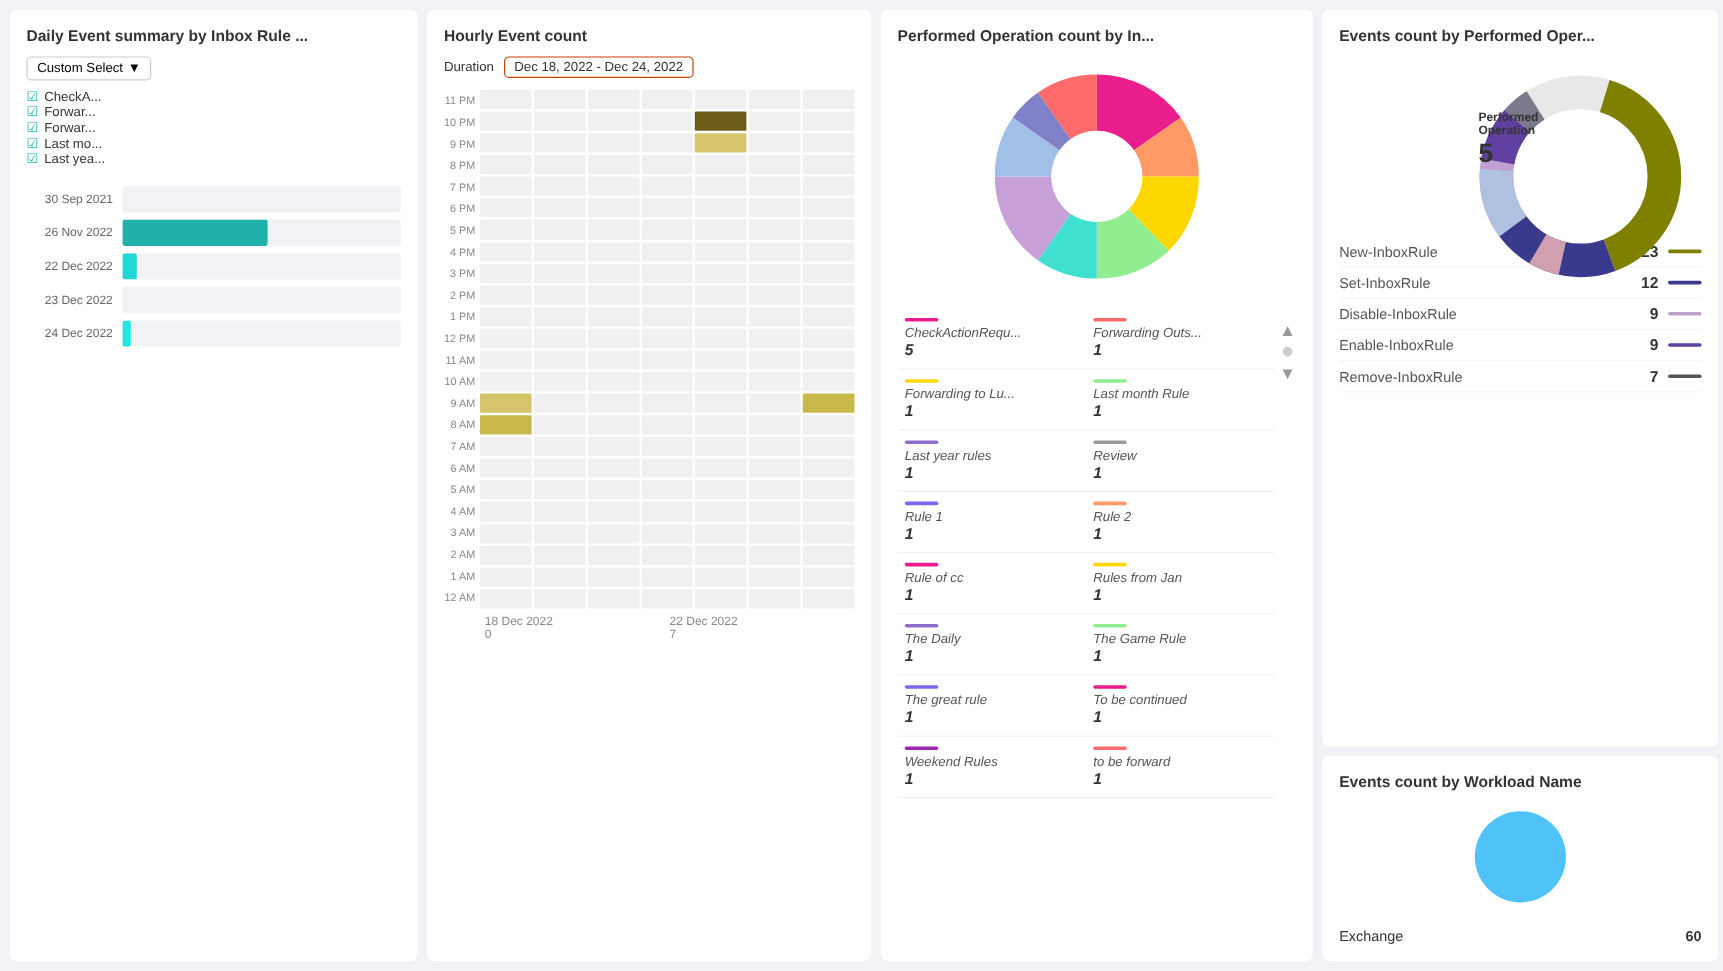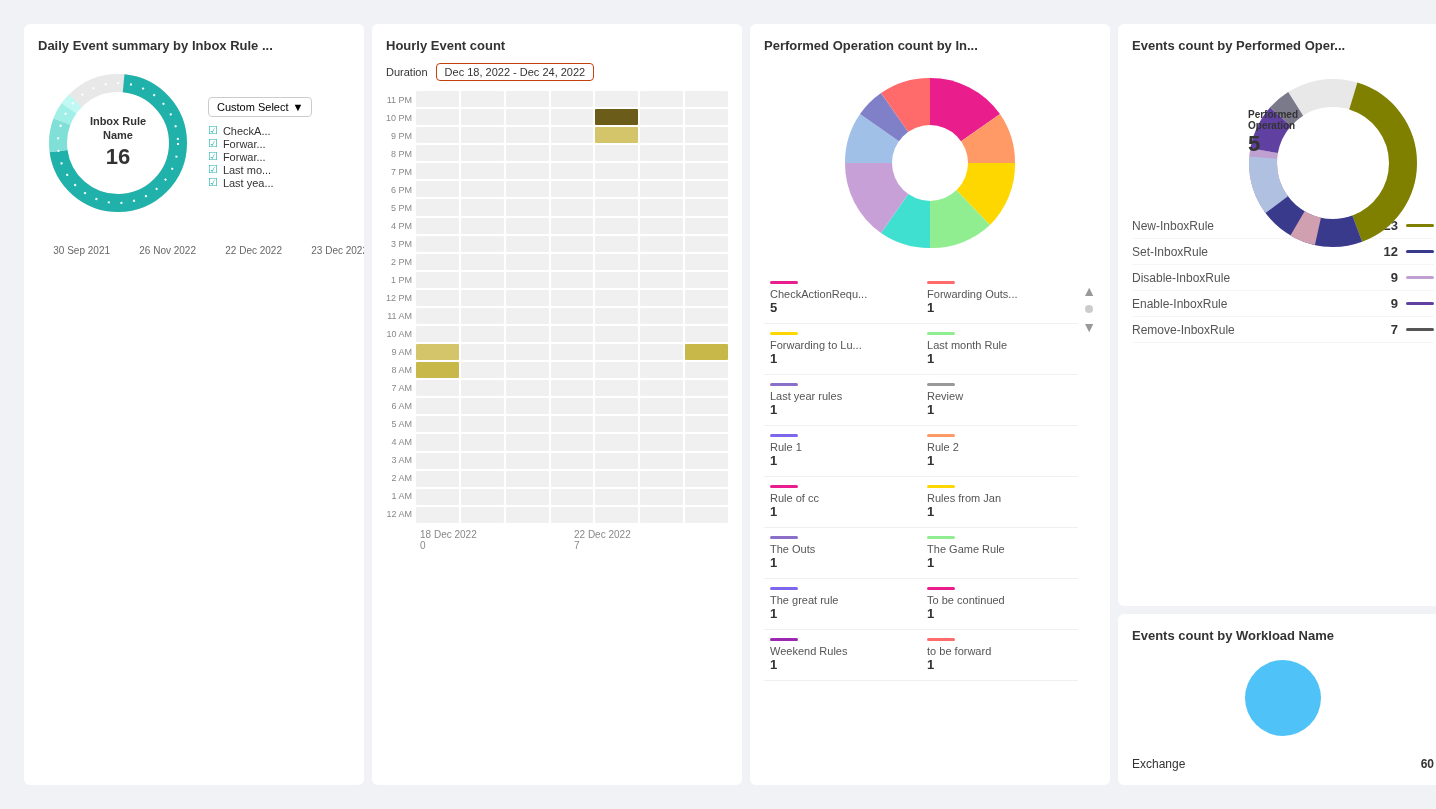--- a/index.html
+++ b/index.html
@@ -1,30 +1,30 @@
 <!DOCTYPE html>
 <html><head>
   <meta charset="utf-8">
   <style>
     * { box-sizing: border-box; margin: 0; padding: 0; }
     body { font-family: 'Segoe UI', Arial, sans-serif; background: #f0f2f5; font-size: 12px; color: #333; }
-    .dashboard { display: flex; width: 1436px; min-height: 809px; gap: 8px; padding: 24px; }
+    .dashboard { display: flex; width: 1436px; min-height: 809px; gap: 8px; padding: 8px; }
     .panel { background: #fff; border-radius: 6px; padding: 14px; flex: 1; overflow: hidden; }
     .panel-title { font-size: 13px; font-weight: 600; color: #333; margin-bottom: 10px; }
 
     
     .panel1 { flex: 0 0 340px; }
     .donut-area { display: flex; align-items: center; gap: 10px; margin-bottom: 16px; }
     .donut-container { position: relative; width: 160px; height: 160px; flex-shrink: 0; }
     .donut-center { position: absolute; top: 50%; left: 50%; transform: translate(-50%, -50%); text-align: center; font-weight: 700; font-size: 13px; line-height: 1.3; }
     .legend-area { display: flex; flex-direction: column; gap: 3px; }
     .custom-select-btn { background: #fff; border: 1px solid #ccc; border-radius: 4px; padding: 3px 8px; font-size: 11px; cursor: pointer; margin-bottom: 4px; display: flex; align-items: center; gap: 4px; }
     .legend-item { display: flex; align-items: center; gap: 5px; font-size: 11px; }
     .legend-check { color: #20b2aa; font-size: 11px; }
-    .bar-chart { display: flex; flex-direction: row; gap: 6px; margin-top: 4px; }
+    .bar-chart { display: flex; flex-direction: column; gap: 6px; margin-top: 4px; }
     .bar-row { display: flex; align-items: center; gap: 8px; }
     .bar-label { width: 72px; font-size: 10px; color: #666; text-align: right; flex-shrink: 0; }
     .bar-track { flex: 1; height: 22px; background: #f0f2f5; border-radius: 2px; overflow: hidden; }
     .bar-fill { height: 100%; border-radius: 2px; }
 
     
     .panel2 { flex: 0 0 370px; }
     .duration-row { display: flex; align-items: center; gap: 8px; margin-bottom: 10px; font-size: 11px; }
     .duration-badge { border: 1px solid #c2410c; border-radius: 4px; padding: 2px 8px; font-size: 11px; }
     .heatmap-labels { display: flex; flex-direction: column; justify-content: space-between; padding-bottom: 30px; }
@@ -58,38 +58,20 @@
   </style>
 </head>
 <body>
 
 <div class="dashboard">
 
   <div class="panel panel1">
     <div class="panel-title">Daily Event summary by Inbox Rule ...</div>
     <div class="donut-area">
 
-      <div class="donut-container">
-        <svg width="160" height="160" viewBox="0 0 160 160">
-
-          <circle cx="80" cy="80" r="60" fill="none" stroke="#e8e8e8" stroke-width="18"></circle>
-
-          <circle cx="80" cy="80" r="60" fill="none" stroke="#20b2aa" stroke-width="18" stroke-dasharray="270 108" stroke-dashoffset="90" stroke-linecap="butt"></circle>
-
-          <circle cx="80" cy="80" r="60" fill="none" stroke="#80e0d8" stroke-width="18" stroke-dasharray="30 348" stroke-dashoffset="-180" stroke-linecap="butt"></circle>
-          <circle cx="80" cy="80" r="60" fill="none" stroke="#a0f0e8" stroke-width="18" stroke-dasharray="15 363" stroke-dashoffset="-210" stroke-linecap="butt"></circle>
-          <circle cx="80" cy="80" r="60" fill="none" stroke="#c0f8f4" stroke-width="18" stroke-dasharray="10 368" stroke-dashoffset="-225" stroke-linecap="butt"></circle>
-
-          <circle cx="80" cy="80" r="60" fill="none" stroke="#fff" stroke-width="2" stroke-dasharray="2 10.8" stroke-dashoffset="0"></circle>
-        </svg>
-        <div class="donut-center">
-          <div style="font-size:11px;font-weight:700;">Inbox Rule Name</div>
-          <div style="font-size:22px;font-weight:700;">16</div>
-        </div>
-      </div>
 
       <div class="legend-area">
         <button class="custom-select-btn">
           <span>Custom Select</span>
           <span>▼</span>
         </button>
         <div id="legend-items">
             <div class="legend-item">
               <span class="legend-check" style="color:#20b2aa;">☑</span>
               <span>CheckA...</span>
@@ -400,21 +382,21 @@
           <path d="M0,0 L-49,70 A85,85 0 0,1 -85,0 Z" fill="#c8a0d8"></path>
           <path d="M0,0 L-85,0 A85,85 0 0,1 -70,-49 Z" fill="#a0c0e8"></path>
           <path d="M0,0 L-70,-49 A85,85 0 0,1 -49,-70 Z" fill="#8080c8"></path>
           <path d="M0,0 L-49,-70 A85,85 0 0,1 0,-85 Z" fill="#ff6b6b"></path>
           <circle cx="0" cy="0" r="38" fill="white"></circle>
         </g>
       </svg>
     </div>
 
     <div style="display:flex; gap:4px;">
-      <div class="op-grid" id="op-grid" style="flex:1;">
+      <div class="op-grid" id="op-grid" style="flex:1;font-style:italic;">
           <div class="op-item">
     <div class="op-line" style="background:#e91e8c;"></div>
     <div class="op-name">CheckActionRequ...</div>
     <div class="op-val">5</div>
   </div>
           <div class="op-item">
     <div class="op-line" style="background:#ff6b6b;"></div>
     <div class="op-name">Forwarding Outs...</div>
     <div class="op-val">1</div>
   </div>
@@ -453,21 +435,21 @@
     <div class="op-name">Rule of cc</div>
     <div class="op-val">1</div>
   </div>
           <div class="op-item">
     <div class="op-line" style="background:#ffd700;"></div>
     <div class="op-name">Rules from Jan</div>
     <div class="op-val">1</div>
   </div>
           <div class="op-item">
     <div class="op-line" style="background:#8b6fc8;"></div>
-    <div class="op-name">The Outs</div>
+    <div class="op-name">The Daily</div>
     <div class="op-val">1</div>
   </div>
           <div class="op-item">
     <div class="op-line" style="background:#90ee90;"></div>
     <div class="op-name">The Game Rule</div>
     <div class="op-val">1</div>
   </div>
           <div class="op-item">
     <div class="op-line" style="background:#7b68ee;"></div>
     <div class="op-name">The great rule</div>

